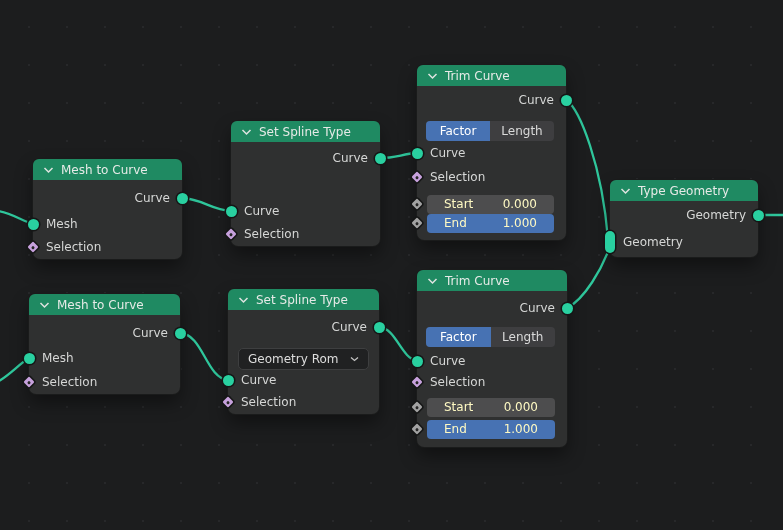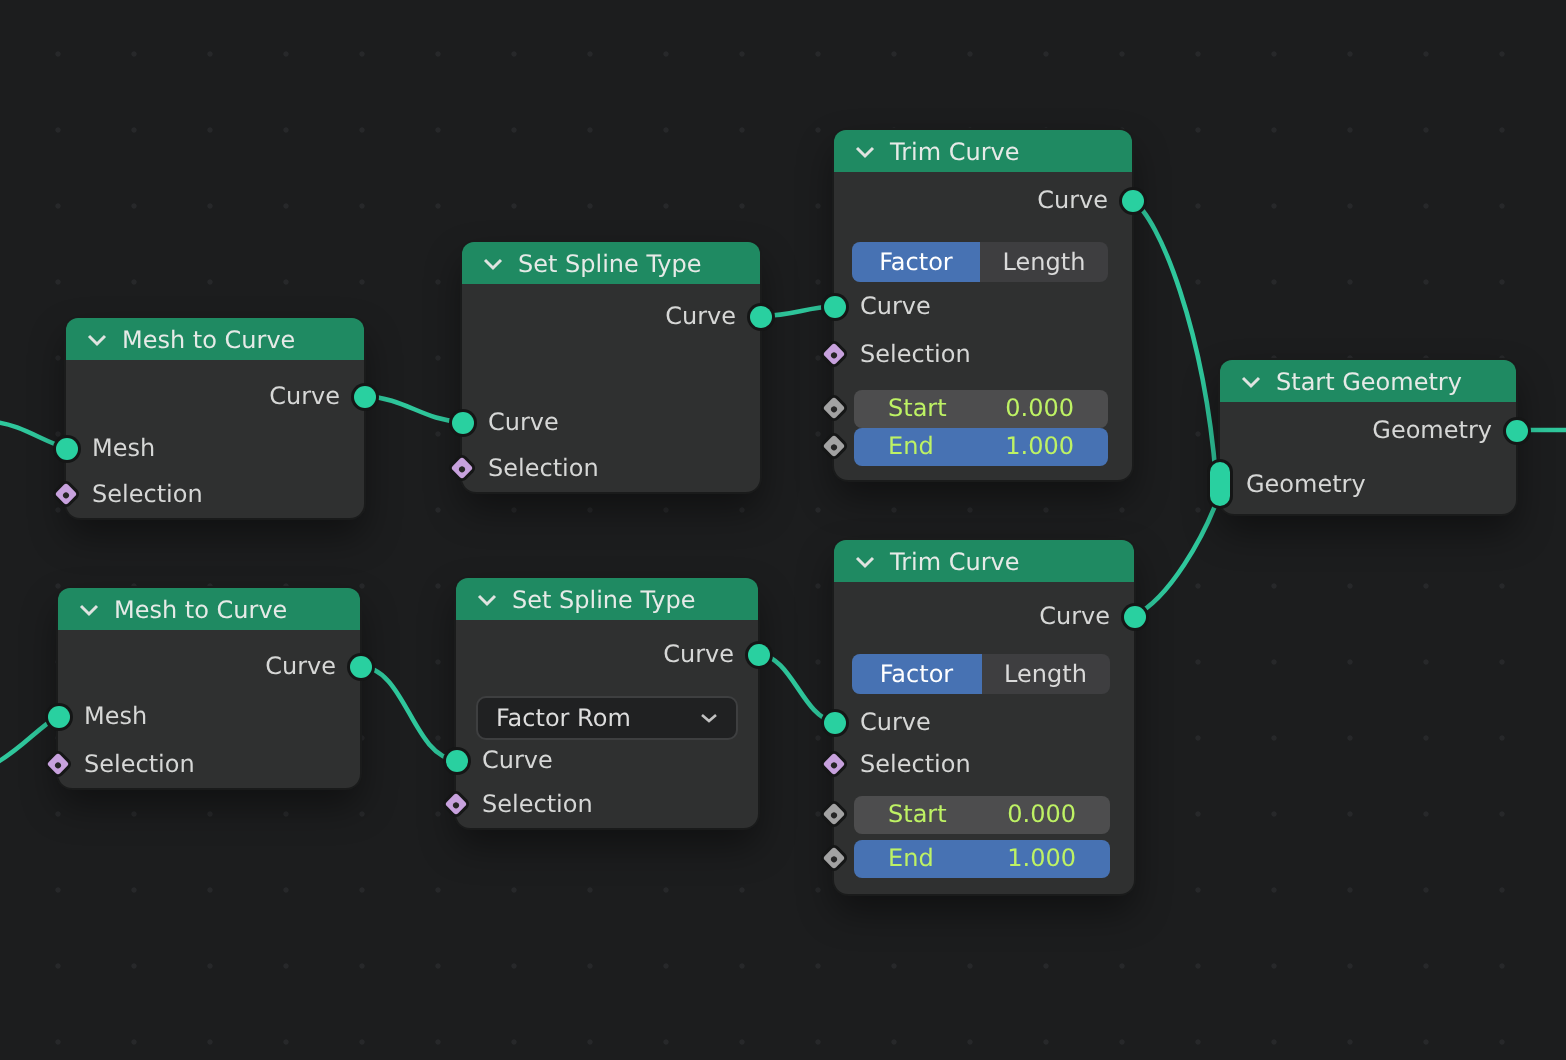--- a/index.html
+++ b/index.html
@@ -33,21 +33,21 @@
   .dropdown{
     position:absolute;left:10px;right:10px;height:20px;background:#202122;
     border:1px solid #3e3f40;border-radius:5px;display:flex;align-items:center;
     justify-content:space-between;padding:0 9px;color:#dddddd;
   }
   .tabs{position:absolute;left:9px;right:12px;height:20px;display:flex;border-radius:4px;overflow:hidden;background:#3e3e40;}
   .tab{flex:1;display:flex;align-items:center;justify-content:center;color:#dadada;}
   .tab.active{background:#4772b3;color:#ffffff;}
   .slider{
     position:absolute;left:10px;right:12px;height:19px;border-radius:4px;background:#4d4d4e;
-    display:flex;align-items:center;justify-content:space-between;padding:0 17px;color:#bef264;
+    display:flex;align-items:center;justify-content:space-between;padding:0 17px;color:#fef9c3;
   }
   .slider.blue{background:#4772b3;}
   .chev{display:flex;align-items:center;}
 </style>
 </head>
 <body>
 
 <svg id="wires" width="783" height="530" viewBox="0 0 783 530">
   <g fill="none" stroke="#2fc79c" stroke-width="2.3" stroke-linecap="round">
     <path d="M -3,211 C 10,212 22,221 33,224"></path>
@@ -137,21 +137,21 @@
         <svg width="11" height="8">
           <path d="M1.5 2 L5.5 6 L9.5 2" stroke="#dfe3e0" stroke-width="1.5" fill="none"></path>
         </svg>
       </span>
     <span>Set Spline Type</span>
   </div>
   <div class="row out" style="top:27px;">
       <span>Curve</span>
     </div>
   <div class="dropdown" style="top:59px;">
-    <span>Factor Rom</span>
+    <span>Geometry Rom</span>
     <span class="chev">
         <svg width="9" height="6">
           <path d="M1 1.5 L4.5 4.5 L8 1.5" stroke="#c2c2c2" stroke-width="1.3" fill="none"></path>
         </svg>
       </span>
   </div>
   <div class="row" style="top:80px;">
       <span>Curve</span>
     </div>
   <div class="row" style="top:102px;">
@@ -244,21 +244,21 @@
   <span class="diamond float in" style="top:155px;"></span>
 </div>
 
 <div class="node" style="left:610px;top:180px;width:148px;height:77px;">
   <div class="hdr">
     <span class="chev">
         <svg width="11" height="8">
           <path d="M1.5 2 L5.5 6 L9.5 2" stroke="#dfe3e0" stroke-width="1.5" fill="none"></path>
         </svg>
       </span>
-    <span>Start Geometry</span>
+    <span>Type Geometry</span>
   </div>
   <div class="row out" style="top:24px;">
       <span>Geometry</span>
     </div>
   <div class="row" style="top:51px;">
       <span>Geometry</span>
     </div>
   <span class="sock outp" style="top:29.5px;"></span>
   <span class="pill" style="top:51px;"></span>
 </div>

